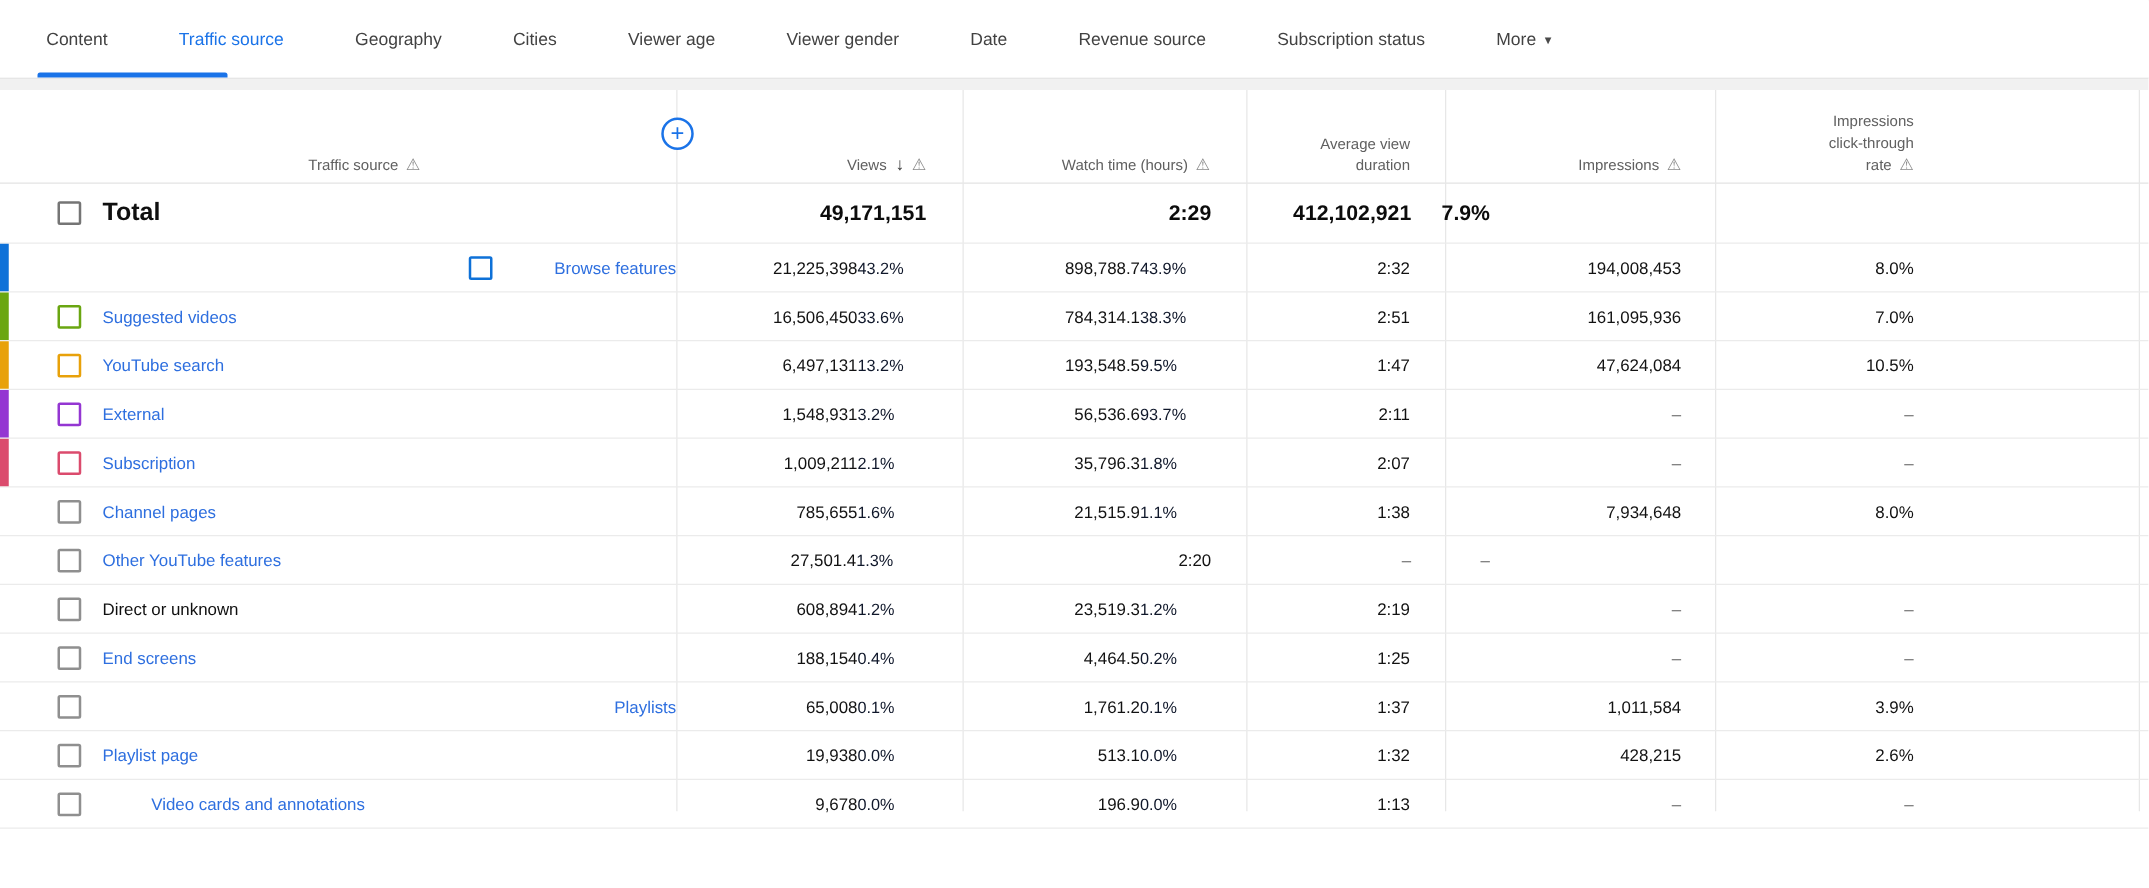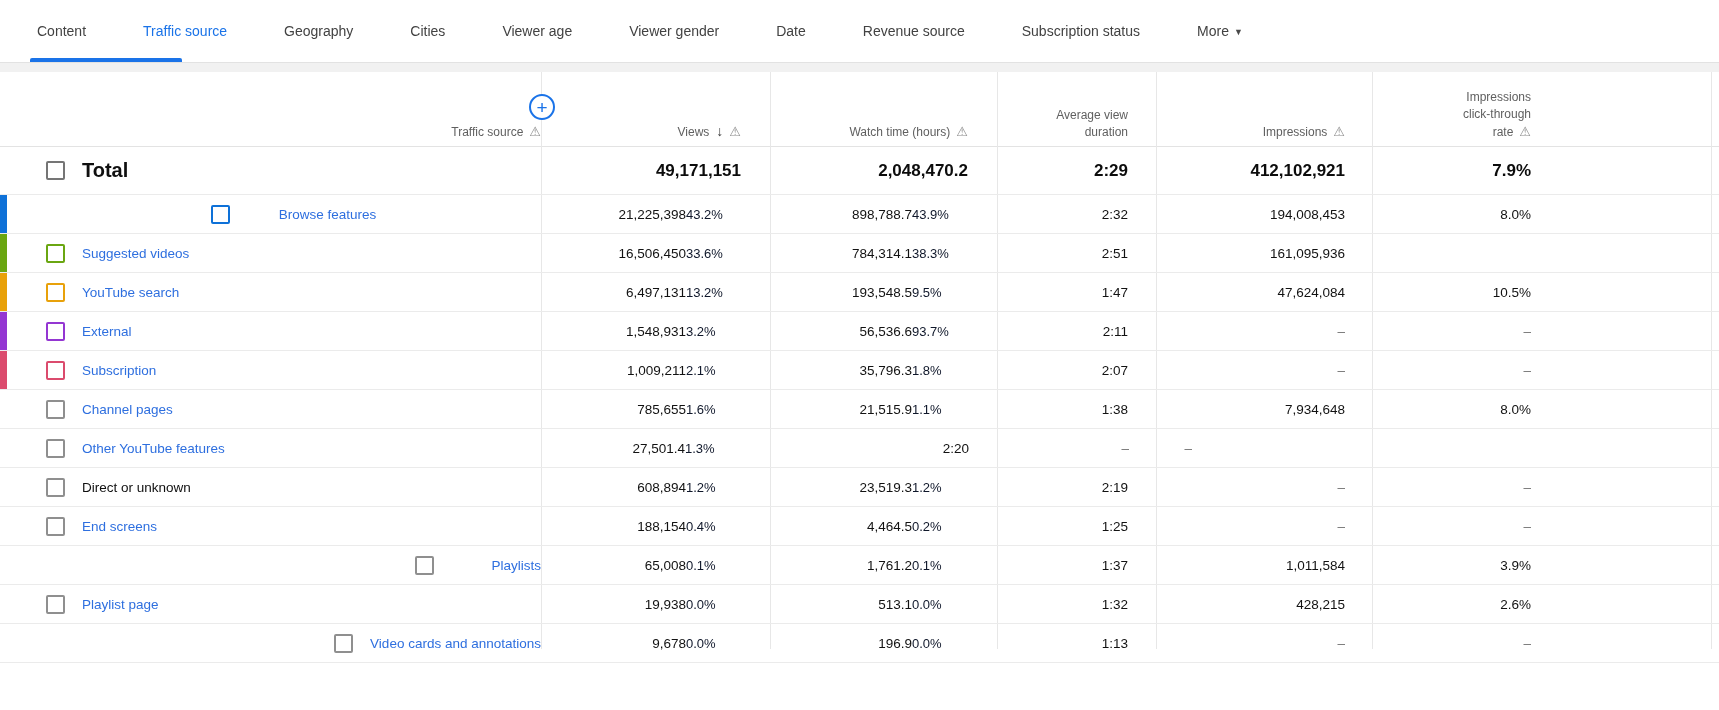--- a/index.html
+++ b/index.html
@@ -16,21 +16,21 @@
   .caret{font-size:9px;color:#4a4a4a;margin-left:5px;transform:translateY(1px);}
   .inkbar{position:absolute;left:30px;bottom:0;width:152px;height:4px;background:var(--accent);border-radius:2px 2px 0 0;}
   .band{height:9px;background:#f1f1f1;border-top:1px solid #e2e2e2;}
 
   
   .table{position:relative;background:#fff;}
   .vline{position:absolute;top:0;height:577px;width:1px;background:#e7e7e7;}
   .grid{display:grid;grid-template-columns:541px 229px 227px 159px 216px 339px;}
   .thead{height:74px;align-items:end;border-bottom:1px solid #e3e3e3;}
   .hcell{font-size:12px;color:#606060;line-height:17px;padding-bottom:15px;white-space:pre-line;cursor:pointer;}
-  .h-src{padding-left:42px;text-align:right;}
+  .h-src{padding-left:42px;text-align:center;}
   .h-views{text-align:right;padding-right:29px;}
   .h-watch{text-align:right;padding-right:29px;}
   .h-avd{text-align:right;padding-right:28px;}
   .h-imp{text-align:right;padding-right:27px;}
   .h-ctr{text-align:right;padding-right:180px;}
   .warn{font-size:13px;color:#8a8a8a;margin-left:6px;}
   .sort{font-size:14px;color:#3c3c3c;margin-left:7px;font-weight:bold;}
   .plusbtn{position:absolute;left:529px;top:22px;width:26px;height:26px;box-sizing:border-box;
            border:2px solid var(--accent);border-radius:50%;background:#fff;color:var(--accent);
            display:flex;align-items:center;justify-content:center;font-size:19px;line-height:1;cursor:pointer;z-index:2;}
@@ -137,37 +137,34 @@
     </div>
 
     <div class="grid trow total">
       <div class="cell c-label" style="justify-content:flex-start">
         <span class="cb" style="border-color:#757575"></span>
         <span class="rlabel">Total</span>
       </div>
       <div class="cell c-views">
           <span class="num">49,171,151</span>
         </div>
-      <div class="cell c-watch">
-          <span class="num">2,048,470.2</span>
-        </div>
       <div class="cell c-avd">
           <span class="num">2:29</span>
         </div>
       <div class="cell c-imp">
           <span class="num">412,102,921</span>
         </div>
       <div class="cell c-ctr">
           <span class="num">7.9%</span>
         </div>
     </div>
 
     <div id="rows">
         <div class="grid trow">
-          <div class="cell c-label" style="justify-content: center; gap: 32px;">
+          <div class="cell c-label" style="justify-content: flex-end; gap: 32px;">
             <span class="bar" style="background: rgb(14, 113, 216);"></span>
             <span class="cb" style="border-color: rgb(14, 113, 216);"></span>
             <span class="rlabel link">Browse features</span>
           </div>
           <div class="cell c-views">
             <span class="num">21,225,398</span>
             <span class="pct">43.2%</span>
           </div>
           <div class="cell c-watch">
             <span class="num">898,788.7</span>
@@ -196,20 +193,23 @@
           <div class="cell c-watch">
             <span class="num">784,314.1</span>
             <span class="pct">38.3%</span>
           </div>
           <div class="cell c-avd">
             <span class="num">2:51</span>
           </div>
           <div class="cell c-imp">
             <span class="num">161,095,936</span>
           </div>
+          <div class="cell c-ctr">
+            <span class="num">7.0%</span>
+          </div>
         </div>
         <div class="grid trow">
           <div class="cell c-label" style="justify-content: flex-start;">
             <span class="bar" style="background: rgb(232, 161, 10);"></span>
             <span class="cb" style="border-color: rgb(232, 161, 10);"></span>
             <span class="rlabel link">YouTube search</span>
           </div>
           <div class="cell c-views">
             <span class="num">6,497,131</span>
             <span class="pct">13.2%</span>
@@ -358,21 +358,21 @@
             <span class="num">1:25</span>
           </div>
           <div class="cell c-imp">
             <span class="num dim">–</span>
           </div>
           <div class="cell c-ctr">
             <span class="num dim">–</span>
           </div>
         </div>
         <div class="grid trow">
-          <div class="cell c-label" style="justify-content: flex-end; gap: 40px;">
+          <div class="cell c-label" style="justify-content: space-between; gap: 40px;">
             <span class="cb"></span>
             <span class="rlabel link">Playlists</span>
           </div>
           <div class="cell c-views">
             <span class="num">65,008</span>
             <span class="pct">0.1%</span>
           </div>
           <div class="cell c-watch">
             <span class="num">1,761.2</span>
             <span class="pct">0.1%</span>
@@ -404,21 +404,21 @@
             <span class="num">1:32</span>
           </div>
           <div class="cell c-imp">
             <span class="num">428,215</span>
           </div>
           <div class="cell c-ctr">
             <span class="num">2.6%</span>
           </div>
         </div>
         <div class="grid trow">
-          <div class="cell c-label" style="justify-content: flex-end;">
+          <div class="cell c-label" style="justify-content: flex-start; gap: 39px;">
             <span class="cb"></span>
             <span class="rlabel link">Video cards and annotations</span>
           </div>
           <div class="cell c-views">
             <span class="num">9,678</span>
             <span class="pct">0.0%</span>
           </div>
           <div class="cell c-watch">
             <span class="num">196.9</span>
             <span class="pct">0.0%</span>

